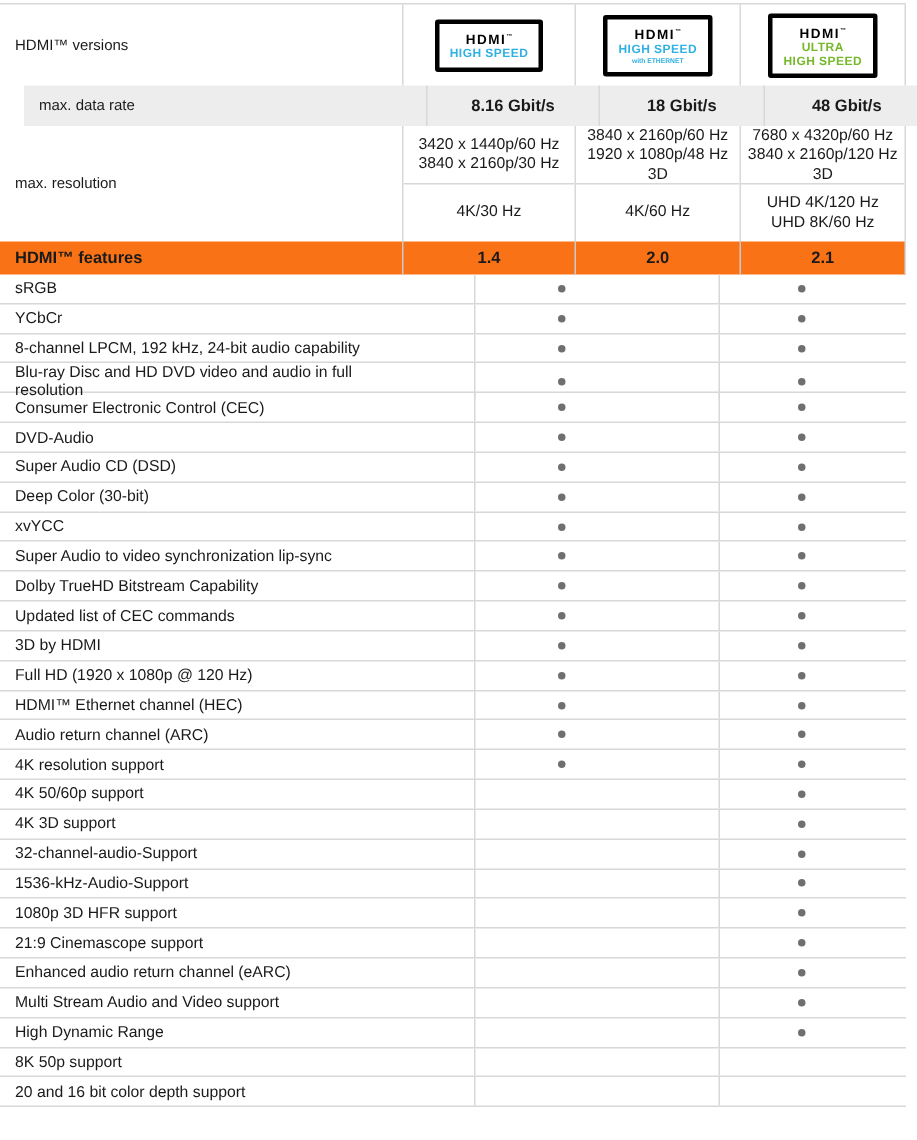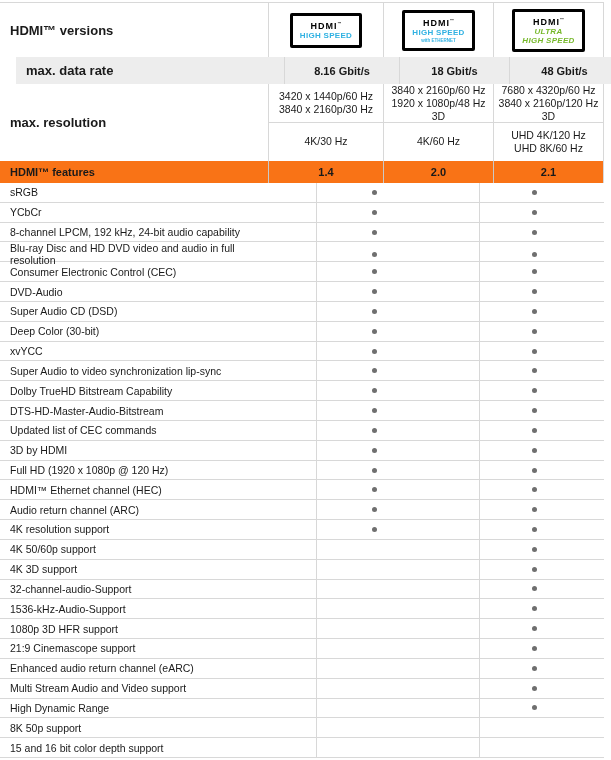--- a/index.html
+++ b/index.html
@@ -4,32 +4,32 @@
 <style>
   * { margin:0; padding:0; box-sizing:border-box; }
   html,body { width:611px; height:760px; background:#ffffff; overflow:hidden;
     font-family:"Liberation Sans","DejaVu Sans",sans-serif; color:#1a1a1a; }
   .table { position:absolute; left:0; top:2px; width:604px; border-top:1px solid #d8d8d8; }
   .row { display:grid; grid-template-columns:268px 115px 110px 111px; width:604px; }
   .cell { display:flex; align-items:center; }
   .datacell { justify-content:center; text-align:center; border-left:1px solid #d8d8d8; }
   .datacell:last-child { border-right:1px solid #d8d8d8; }
   .label { padding-left:10px; font-size:10.5px; }
-  .bold { font-weight:bold; font-size:13px; }
+  .bold { font-weight:normal; font-size:10px; }
   
   .versions-row { height:54px; }
   .badge { background:#fff; border:3px solid #000; border-radius:2px; padding:3px 7px 4px 7px;
            display:flex; flex-direction:column; align-items:center; line-height:10px; }
   .badge-logo { font-size:9px; font-weight:900; letter-spacing:1px; color:#000; }
   .badge-logo sup { font-size:4px; letter-spacing:0; }
   .badge-line { font-size:8px; font-weight:800; letter-spacing:0.3px; }
   .badge-sub { font-size:4.5px; font-weight:800; line-height:6px; }
   .cyan { color:#2fb1e2; }
   .grn  { color:#76b82a; }
-  .badge3 .badge-line { line-height:9px;font-style:italic; }
+  .badge3 .badge-line { line-height:9px; }
   
   .rate-row { height:27px; background:#ededed;margin-left:16px; }
   .rate-row .datacell { font-weight:bold; font-size:11px;text-align:right; }
   
   .res-row { height:77px; }
   .rescell { flex-direction:column; justify-content:flex-start; padding:0; align-items:stretch; }
   .res-sub { height:38px; display:flex; flex-direction:column; align-items:center;
              justify-content:center; font-size:10.5px; line-height:13px; }
   .res-sub + .res-sub { border-top:1px solid #d8d8d8; }
   
@@ -243,32 +243,20 @@
           <span class="dot"></span>
         </div>
         <div class="cell datacell">
           <span class="dot"></span>
         </div>
         <div class="cell datacell">
           <span class="dot"></span>
         </div>
       </div>
       <div class="row feature-row">
-        <div class="cell label">DTS-HD-Master-Audio-Bitstream</div>
-        <div class="cell datacell">
-          <span class="dot"></span>
-        </div>
-        <div class="cell datacell">
-          <span class="dot"></span>
-        </div>
-        <div class="cell datacell">
-          <span class="dot"></span>
-        </div>
-      </div>
-      <div class="row feature-row">
         <div class="cell label">Updated list of CEC commands</div>
         <div class="cell datacell">
           <span class="dot"></span>
         </div>
         <div class="cell datacell">
           <span class="dot"></span>
         </div>
         <div class="cell datacell">
           <span class="dot"></span>
         </div>
@@ -425,21 +413,21 @@
       </div>
       <div class="row feature-row">
         <div class="cell label">8K 50p support</div>
         <div class="cell datacell"></div>
         <div class="cell datacell"></div>
         <div class="cell datacell">
           <span class="dot"></span>
         </div>
       </div>
       <div class="row feature-row">
-        <div class="cell label">15 and 16 bit color depth support</div>
+        <div class="cell label">20 and 16 bit color depth support</div>
         <div class="cell datacell"></div>
         <div class="cell datacell"></div>
         <div class="cell datacell">
           <span class="dot"></span>
         </div>
       </div>
     </div>
 
 </div>
 

